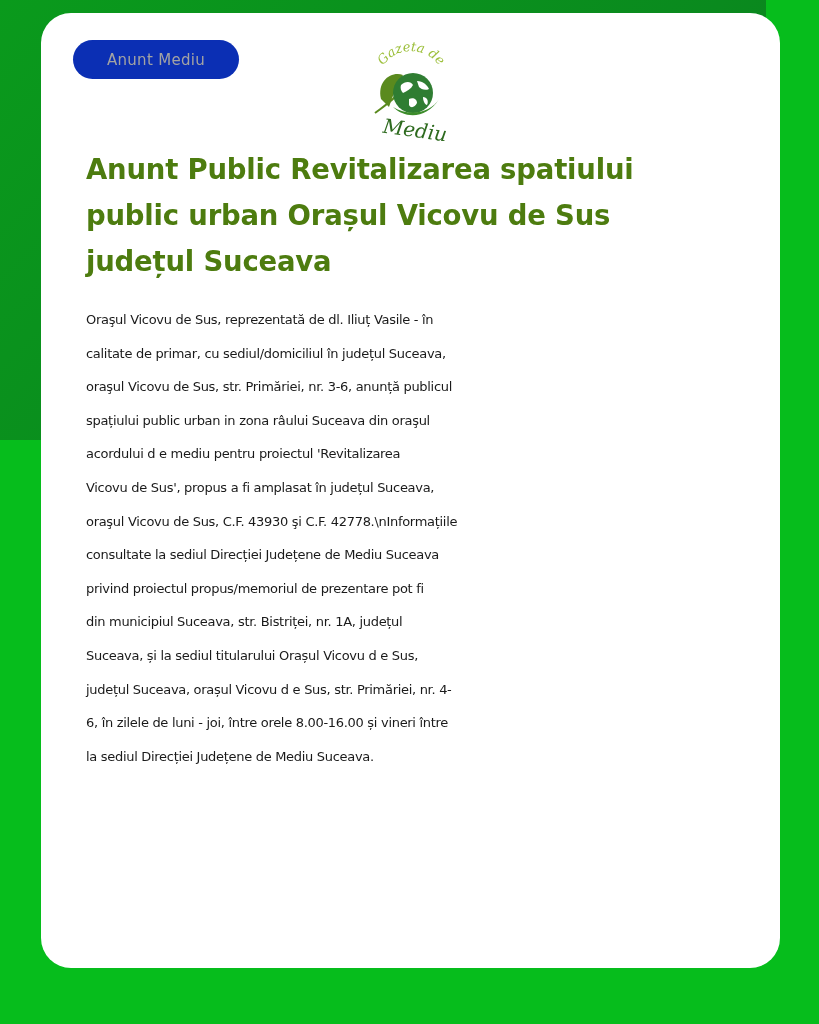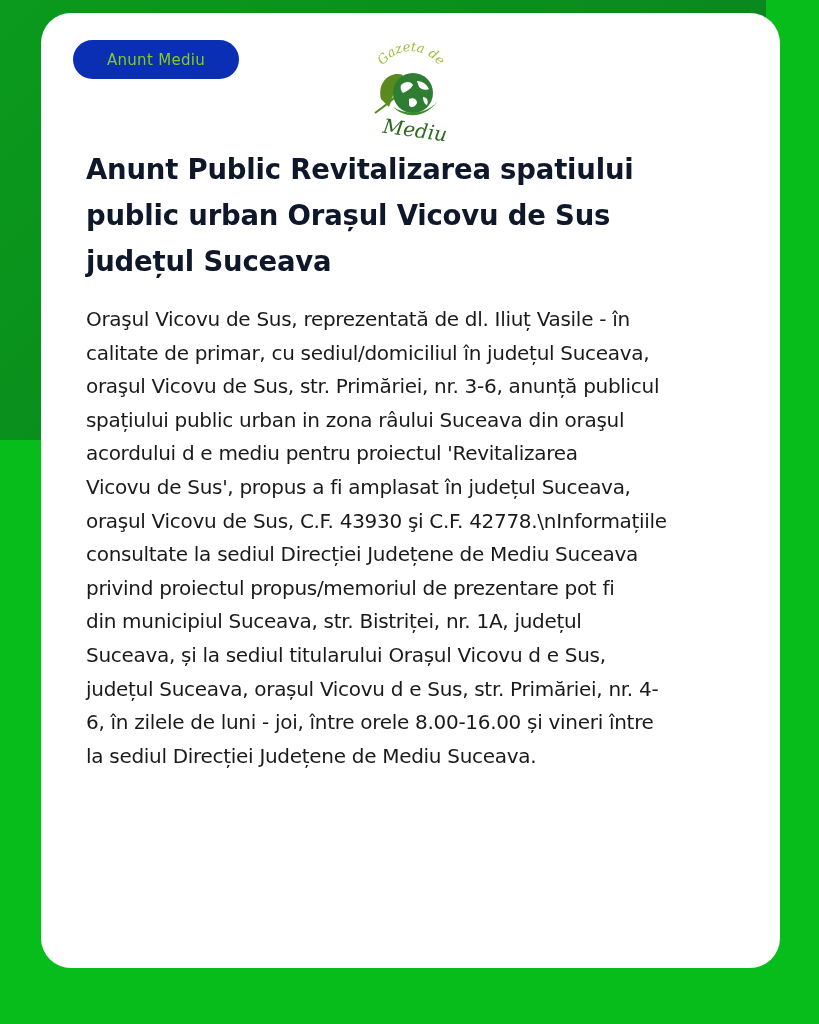--- a/index.html
+++ b/index.html
@@ -32,21 +32,21 @@
       border-radius: 30px;
     }
     .badge {
       position: absolute;
       left: 32px;
       top: 27px;
       width: 166px;
       height: 39px;
       border-radius: 20px;
       background: #0b2fb4;
-      color: #84cc16;
+      color: #a3a3a3;
       font-family: "DejaVu Sans", sans-serif;
       font-size: 15px;
       letter-spacing: 0.3px;
       display: flex;
       align-items: center;
       justify-content: center;
     }
     .logo {
       position: absolute;
       left: 322px;
@@ -57,31 +57,31 @@
     .title {
       position: absolute;
       left: 45px;
       top: 133px;
       width: 660px;
       margin: 0;
       font-family: "DejaVu Sans", sans-serif;
       font-weight: bold;
       font-size: 27.5px;
       line-height: 46px;
-      color: #0f172a;
+      color: #4d7c0f;
       letter-spacing: -0.2px;
     }
     .body-text {
       position: absolute;
       left: 45px;
       top: 290px;
       width: 690px;
       margin: 0;
       font-family: "DejaVu Sans", sans-serif;
-      font-size: 20px;
+      font-size: 13px;
       line-height: 33.6px;
       color: #1a1a1a;
       letter-spacing: -0.3px;
     }
     .body-text .line {
       display: block;
       white-space: nowrap;
     }
   </style>
 </head>

